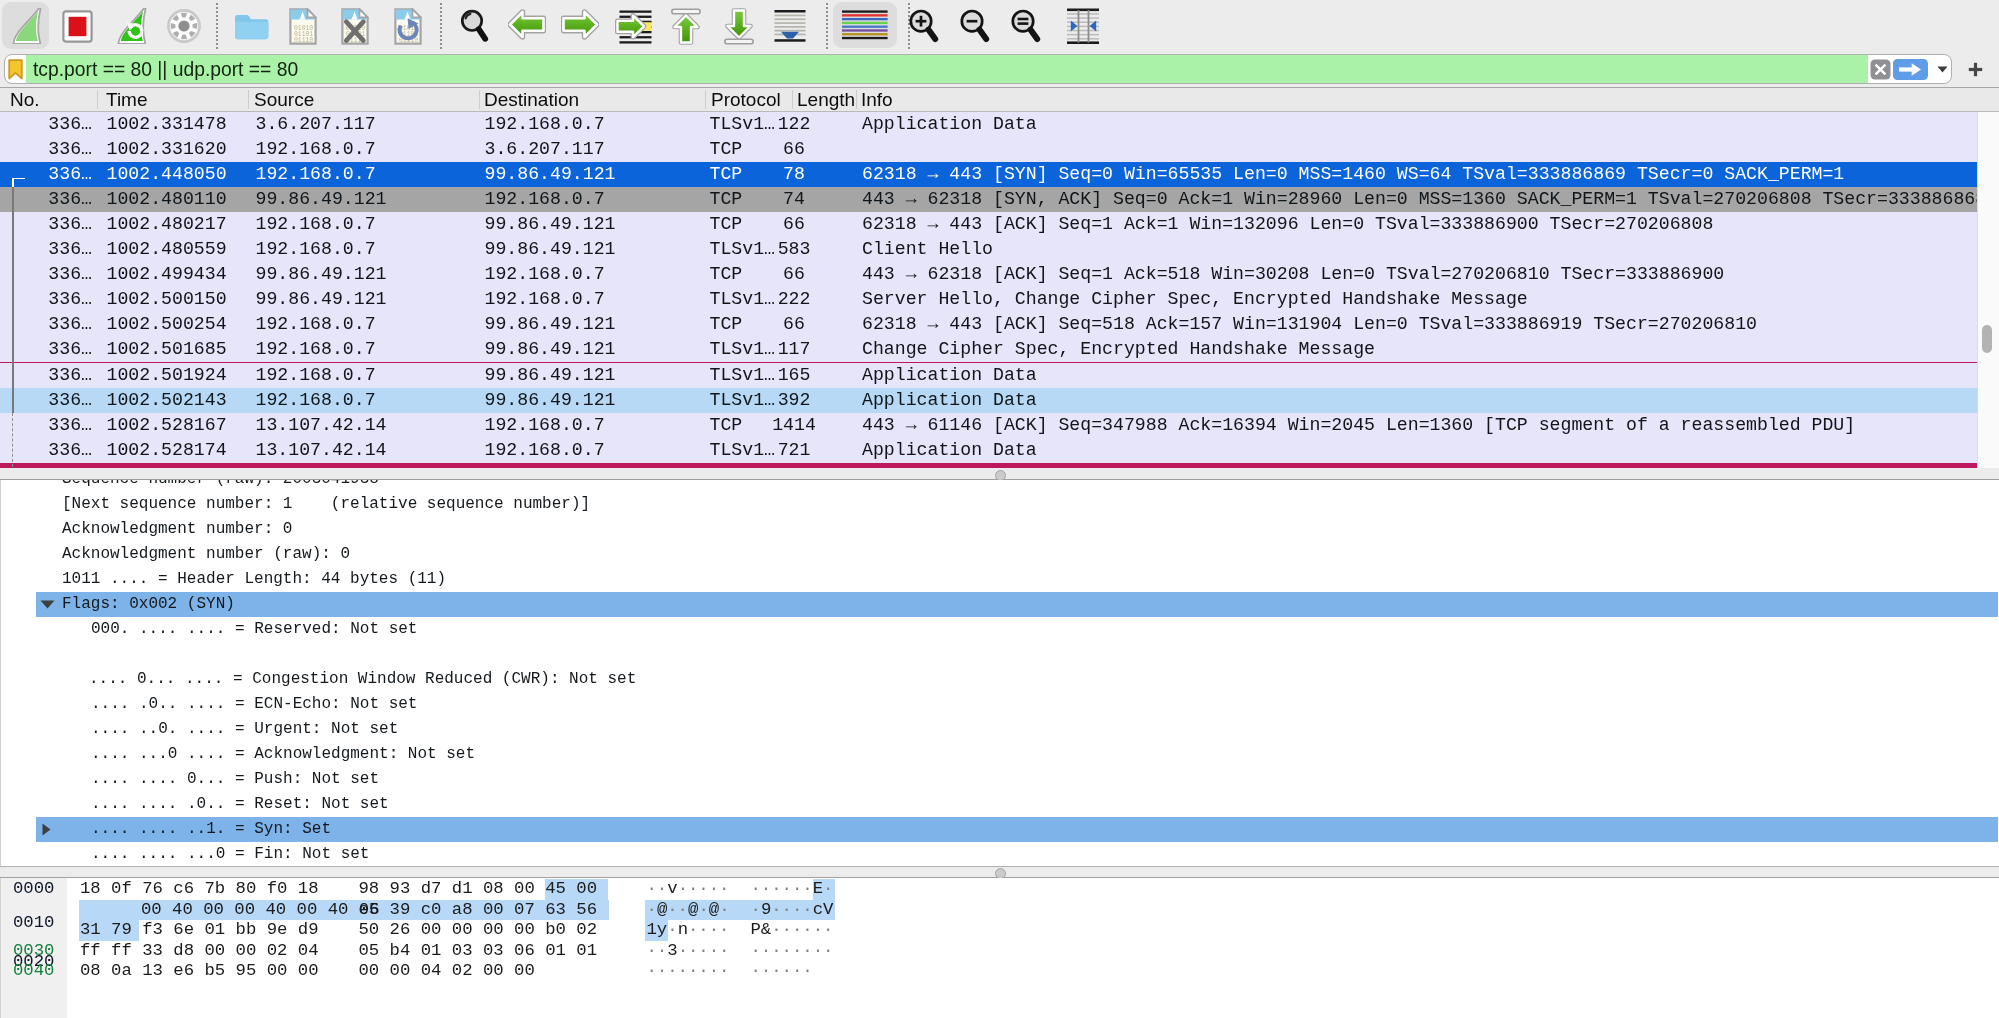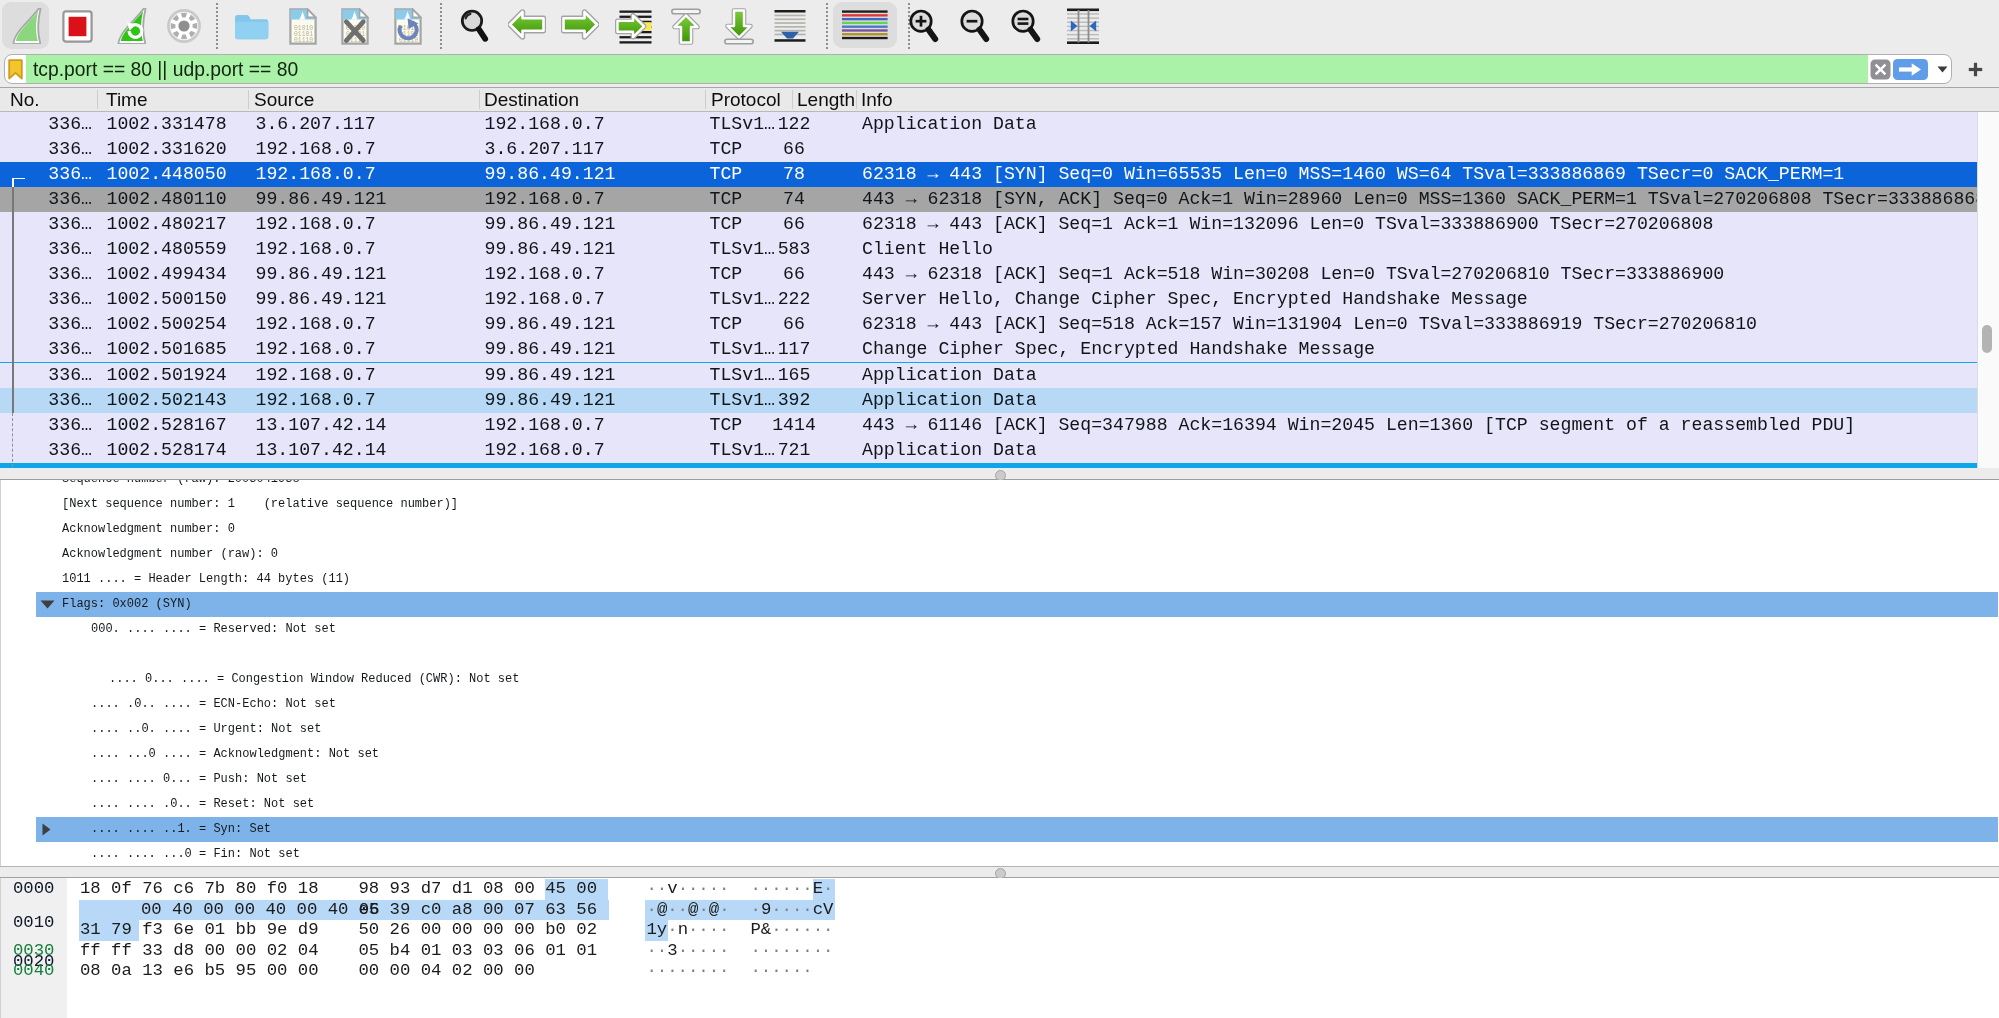--- a/index.html
+++ b/index.html
@@ -5,34 +5,34 @@
 .a{position:absolute;}
 #tb{position:absolute;left:0;top:0;width:1999px;height:54px;background:#ececec;}
 .pressed{position:absolute;background:#dddddd;border-radius:9px;}
 .vsep{position:absolute;top:3px;height:46px;width:0;border-left:2px dotted #8f8f8f;}
 #fin{position:absolute;top:54px;left:4px;width:1946px;height:28px;background:#fff;border:1.5px solid #b0b0b0;border-radius:8px;}
 #fgreen{position:absolute;left:20.5px;top:0;width:1842px;height:28px;background:#a9f2a8;}
 #ftext{position:absolute;left:33px;top:54px;width:1000px;height:31px;line-height:31px;font-size:19.3px;color:#13240f;}
 #hdr{position:absolute;left:0;top:86.5px;width:1999px;height:23.5px;background:#e9e9e9;border-top:1px solid #a6a6a6;border-bottom:1px solid #b9b9b9;}
 .hl{position:absolute;top:0;height:23.5px;line-height:23.5px;font-size:19px;color:#0d0d0d;}
 .hsep{position:absolute;top:2px;height:19px;width:0;border-left:1.5px solid #cdcdcd;}
-#rows{position:absolute;left:0;top:111.5px;width:1999px;height:356px;overflow:hidden;background:#0ea5e9;}
+#rows{position:absolute;left:0;top:111.5px;width:1999px;height:356px;overflow:hidden;background:#be185d;}
 .prow{position:absolute;left:0;width:1999px;height:25.1px;background:#e6e5f9;color:#111519;}
 .prow div{position:absolute;top:0;height:25.1px;line-height:25.5px;font-size:18.2px;font-family:"Liberation Mono",monospace;white-space:pre;}
 .c-no{left:0;width:92px;text-align:right;}
 .c-t{left:106.5px;}.c-s{left:255.5px;}.c-d{left:484.5px;}.c-p{left:709.5px;}
 .c-l{left:735px;width:118px;text-align:center;}
 .c-i{left:862px;}
 #lsb{position:absolute;left:1976.5px;top:111.5px;width:22.5px;height:356px;background:#fafafa;border-left:1px solid #dcdcdc;}
 #lsb div{position:absolute;left:4.5px;top:213.5px;width:10px;height:28px;border-radius:5px;background:#b3b3b3;}
 #split1{position:absolute;left:0;top:467.5px;width:1999px;height:11px;background:#ececec;border-bottom:1.5px solid #9e9ea0;}
 #split2{position:absolute;left:0;top:865.5px;width:1999px;height:10px;background:#ececec;border-top:1px solid #b2b2b2;border-bottom:1.5px solid #a2a2a2;}
 .knob{position:absolute;left:994.5px;width:9px;height:9px;border-radius:50%;background:#cbcbcb;border:1px solid #a5a5a5;}
 #det{position:absolute;left:0;top:479.5px;width:1999px;height:386px;background:#fff;overflow:hidden;border-left:1.5px solid #d0d0d0;border-right:1.5px solid #d0d0d0;}
-.dl{position:absolute;height:25px;line-height:25px;font-size:12px;font-family:"Liberation Mono",monospace;white-space:pre;color:#14191d;}
+.dl{position:absolute;height:25px;line-height:25px;font-size:16px;font-family:"Liberation Mono",monospace;white-space:pre;color:#14191d;}
 .dband{position:absolute;left:34.5px;width:1962px;height:25px;background:#7db3e9;}
 #hex{position:absolute;left:0;top:877.5px;width:1999px;height:140.5px;background:#fff;overflow:hidden;border-left:1.5px solid #d0d0d0;border-right:1.5px solid #d0d0d0;}
 #hgut{position:absolute;left:0;top:0;width:66px;height:141px;background:#f0f0f0;}
 .hx{position:absolute;height:20.4px;line-height:20.6px;font-size:17.3px;font-family:"Liberation Mono",monospace;white-space:pre;color:#1b1b1b;}
 .hxhl{position:absolute;height:20.4px;background:#b7d8f7;}
 .g{color:#7f7f7f;}
 .offd{color:#0f172a;}.offg{color:#15803d;}
 </style></head>
 <body>
 <div id="tb">
@@ -408,21 +408,21 @@
     <div class="dl" style="left:61px;top:12.0px;">[Next sequence number: 1    (relative sequence number)]</div>
     <div class="dl" style="left:61px;top:37.0px;">Acknowledgment number: 0</div>
     <div class="dl" style="left:61px;top:62.0px;">Acknowledgment number (raw): 0</div>
     <div class="dl" style="left:61px;top:87.0px;">1011 .... = Header Length: 44 bytes (11)</div>
     <div class="dband" style="top:112.0px;"></div>
     <div class="dl" style="left:61px;top:112.0px;">Flags: 0x002 (SYN)</div>
     <svg class="a" style="left:39px;top:120.5px" width="15" height="9" viewBox="0 0 15 9">
       <path d="M0.5 0.5 L14.5 0.5 L7.5 8.5 Z" fill="#3f3f42"></path>
     </svg>
     <div class="dl" style="left:90px;top:137.0px;">000. .... .... = Reserved: Not set</div>
-    <div class="dl" style="left:108px;top:187.0px;">.... 0... .... = Congestion Window Reduced (CWR): Not set</div>
+    <div class="dl" style="left:88px;top:187.0px;">.... 0... .... = Congestion Window Reduced (CWR): Not set</div>
     <div class="dl" style="left:90px;top:212.0px;">.... .0.. .... = ECN-Echo: Not set</div>
     <div class="dl" style="left:90px;top:237.0px;">.... ..0. .... = Urgent: Not set</div>
     <div class="dl" style="left:90px;top:262.0px;">.... ...0 .... = Acknowledgment: Not set</div>
     <div class="dl" style="left:90px;top:287.0px;">.... .... 0... = Push: Not set</div>
     <div class="dl" style="left:90px;top:312.0px;">.... .... .0.. = Reset: Not set</div>
     <div class="dband" style="top:337.0px;"></div>
     <div class="dl" style="left:90px;top:337.0px;">.... .... ..1. = Syn: Set</div>
     <svg class="a" style="left:41px;top:343.0px" width="9" height="13" viewBox="0 0 9 13">
       <path d="M0.5 0.5 L8.5 6.5 L0.5 12.5 Z" fill="#3f3f42"></path>
     </svg>

